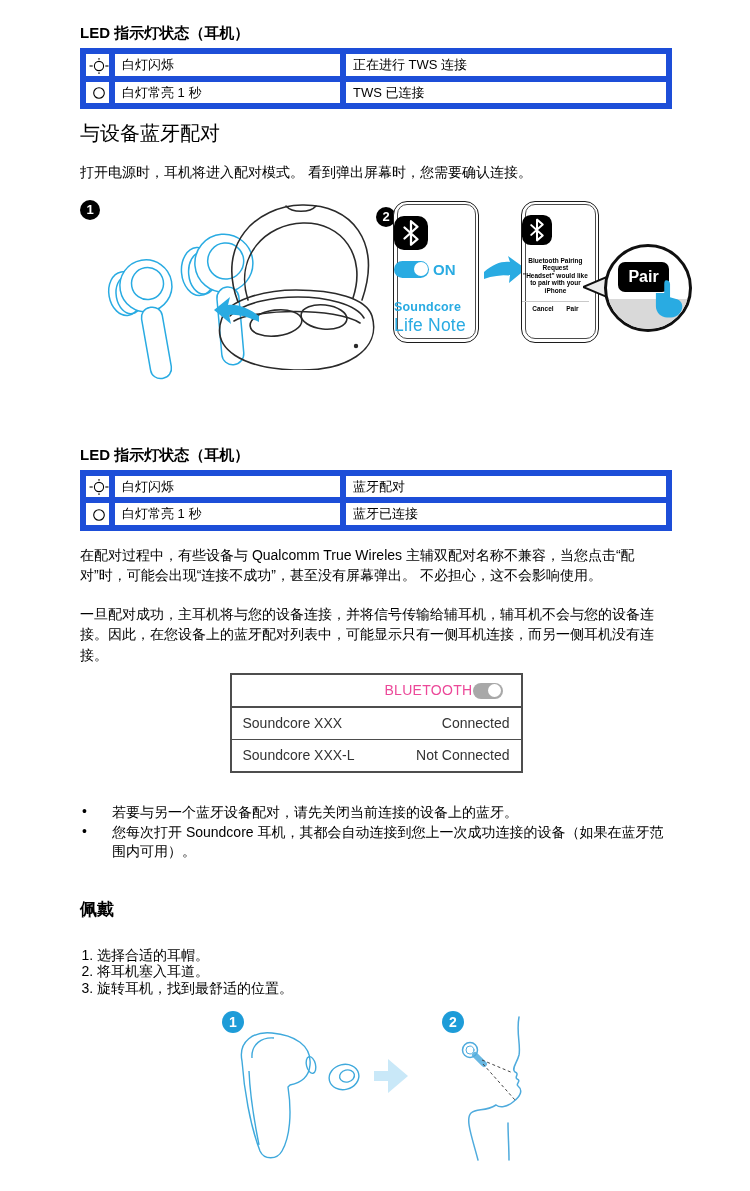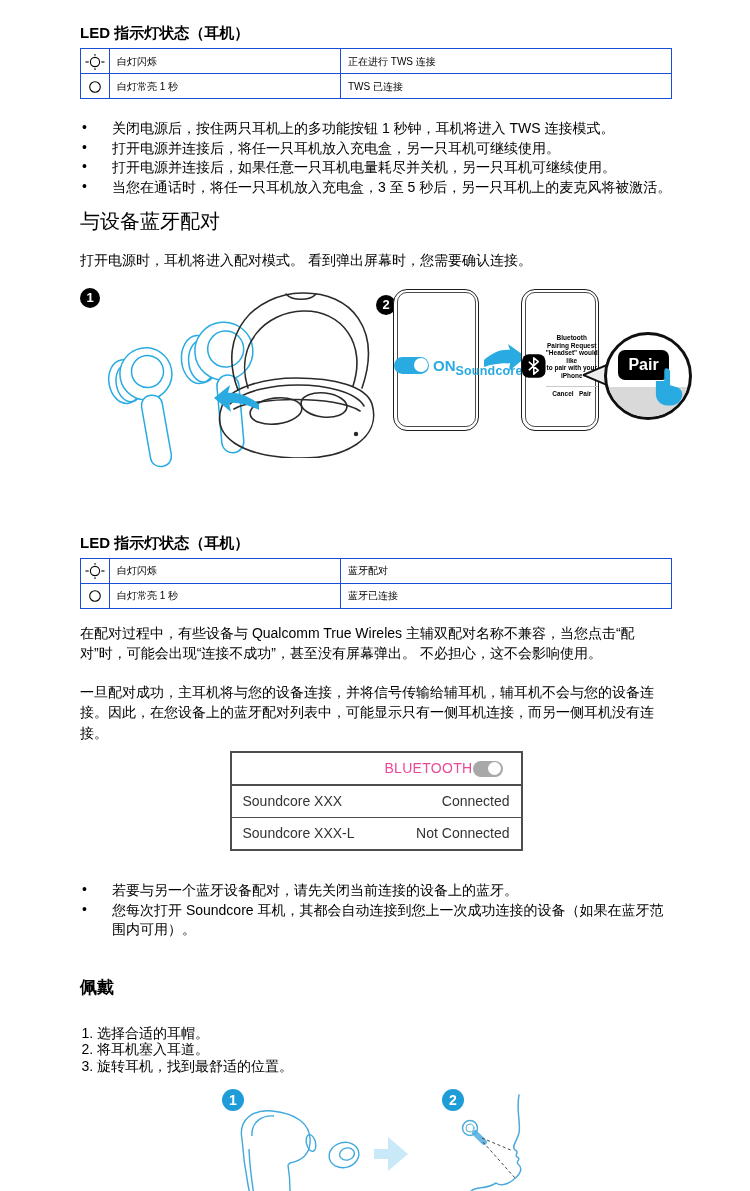--- a/index.html
+++ b/index.html
@@ -14,40 +14,40 @@
     color: #000;
   }
   
   .h-small { font-size: 15px; font-weight: bold; margin: 0 0 5px; line-height: 21px; }
   .h-big   { font-size: 20px; font-weight: normal; margin: 11px 0 0; line-height: 27px; }
   .h-mid   { font-size: 17px; font-weight: bold; margin: 36px 0 0; line-height: 23px; }
   p.body   { font-size: 14px; line-height: 20.5px; margin: 14px 0 0; }
   p.intro  { margin-top: 15px; }
   
   table.led { border-collapse: collapse; width: 592px; table-layout: fixed; }
-  table.led td { border: 1px solid #1d4ed8; font-size: 10px; padding: 1px 7px; height: 25px; line-height: 19px; }
+  table.led td { border: 6px solid #1d4ed8; font-size: 13px; padding: 1px 7px; height: 25px; line-height: 19px; }
   table.led td.icon-cell { width: 29px; text-align: center; padding: 1px 2px; }
   table.led td.state-cell { width: 231px; }
   table.led svg { vertical-align: middle; }
   
   ul.bullets { list-style: none; margin: 20px 0 0; padding: 0; }
   ul.bullets li { position: relative; padding-left: 32px; font-size: 14px; line-height: 19.5px; }
   ul.bullets li::before { content: "\2022"; position: absolute; left: 2px; top: -1px; font-size: 14px; }
   ul.bullets.second { margin-top: 30px; }
   
   ol.steps { margin: 26px 0 8px; padding-left: 17px; font-size: 14px; line-height: 16.5px; }
   
   .fig1 { position: relative; height: 178px; margin-top: 17px; }
   .badge { position: absolute; width: 20px; height: 20px; border-radius: 50%; background: #000;
            color: #fff; font-size: 13px; font-weight: bold; display: flex; align-items: center; justify-content: center; }
   .badge.blue { background: #1E9CD8; width: 22px; height: 22px; font-size: 14px; }
   .art { position: absolute; }
   .phone { position: absolute; width: 86px; height: 142px; border: 1.5px solid #1c1c1c; border-radius: 14px; background: #fff; }
   .phone::before { content: ""; position: absolute; inset: 2.5px; border: 1px solid #4a4a4a; border-radius: 10px; pointer-events: none; }
-  .phone-inner { position: relative; height: 100%; display: flex; flex-direction: row; align-items: center; }
+  .phone-inner { position: relative; height: 100%; display: flex; flex-direction: column; align-items: flex-start; }
   .bt-badge { margin-top: 14px; }
   .toggle-row { display: flex; align-items: center; gap: 4px; margin-top: 11px; }
   .toggle-on { width: 35px; height: 17px; border-radius: 9px; background: #29ABE2; position: relative; }
   .toggle-on::after { content: ""; position: absolute; right: 1.5px; top: 1.5px; width: 14px; height: 14px; border-radius: 50%; background: #fff; }
   .on-label { color: #29ABE2; font-size: 15px; font-weight: 800; }
   .brand1 { color: #29ABE2; font-size: 12.5px; font-weight: 700; margin-top: 22px; letter-spacing: 0.2px; }
   .brand2 { color: #29ABE2; font-size: 17.5px; font-weight: 400; margin-top: 1px; letter-spacing: 0.2px; }
   .phone2 .bt-badge { margin-top: 13px; }
   .popup { margin-top: 12px; width: 88%; }
   .popup-line { font-size: 6.5px; line-height: 7.5px; font-weight: 700; text-align: center; color: #000; }
@@ -99,26 +99,20 @@
         <svg width="22" height="18" viewBox="0 0 22 18">
           <circle cx="11" cy="9" r="5.3" fill="none" stroke="#000" stroke-width="1.1"></circle>
         </svg>
       </td>
       <td class="state-cell">白灯常亮 1 秒</td>
       <td>TWS 已连接</td>
     </tr>
   </tbody>
     </table>
 
-  <ul class="bullets">
-    <li>关闭电源后，按住两只耳机上的多功能按钮 1 秒钟，耳机将进入 TWS 连接模式。</li>
-    <li>打开电源并连接后，将任一只耳机放入充电盒，另一只耳机可继续使用。</li>
-    <li>打开电源并连接后，如果任意一只耳机电量耗尽并关机，另一只耳机可继续使用。</li>
-    <li>当您在通话时，将任一只耳机放入充电盒，3 至 5 秒后，另一只耳机上的麦克风将被激活。</li>
-  </ul>
 
   <h2 class="h-big">与设备蓝牙配对</h2>
   <p class="body intro">打开电源时，耳机将进入配对模式。 看到弹出屏幕时，您需要确认连接。</p>
 
   <div class="fig1">
     <div class="badge" style="left:0; top:7;">1</div>
 
     <svg class="art" style="left:16px; top:28px;" width="175" height="152" viewBox="0 0 175 152">
       <g stroke="#29ABE2" stroke-width="1.5" fill="#fff">
         <g transform="rotate(-10 50 70) translate(6,26)">

